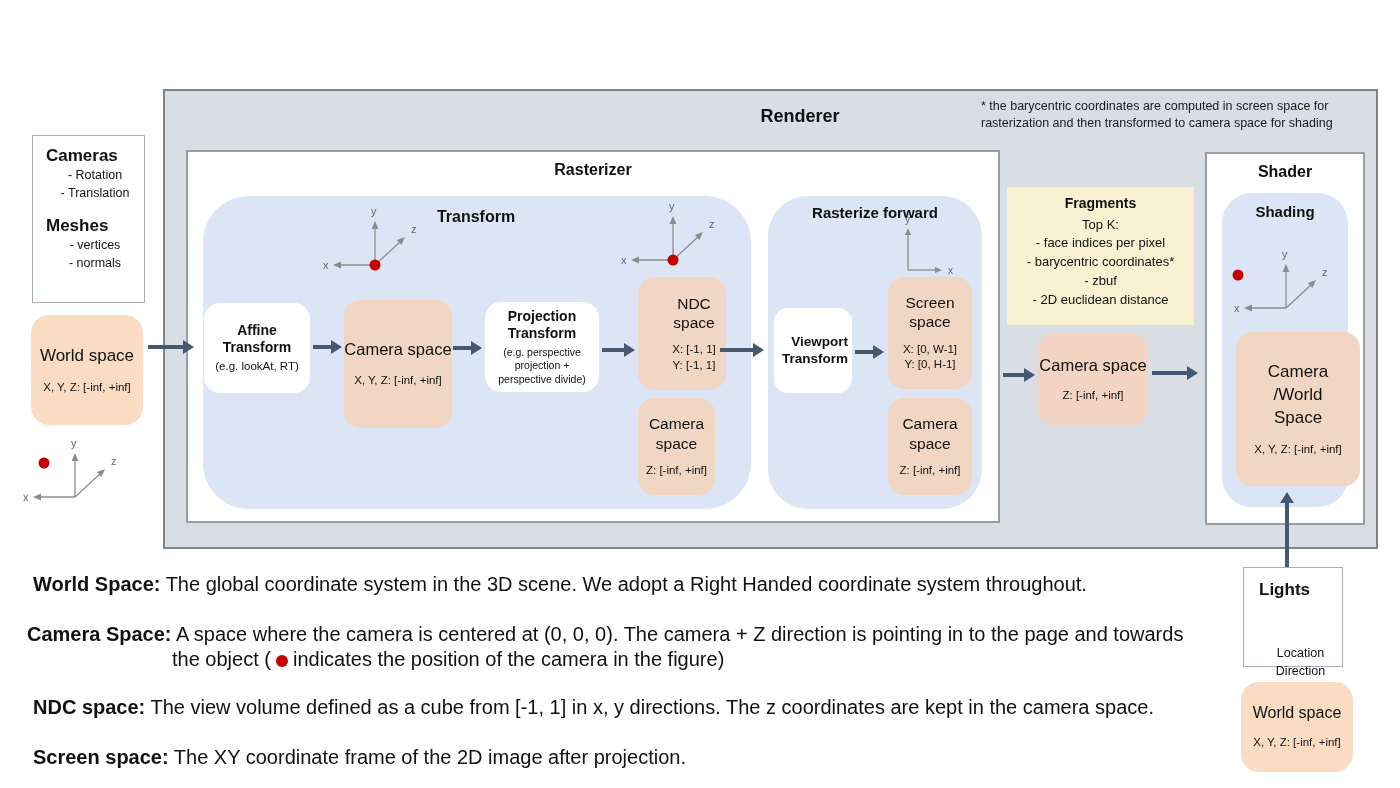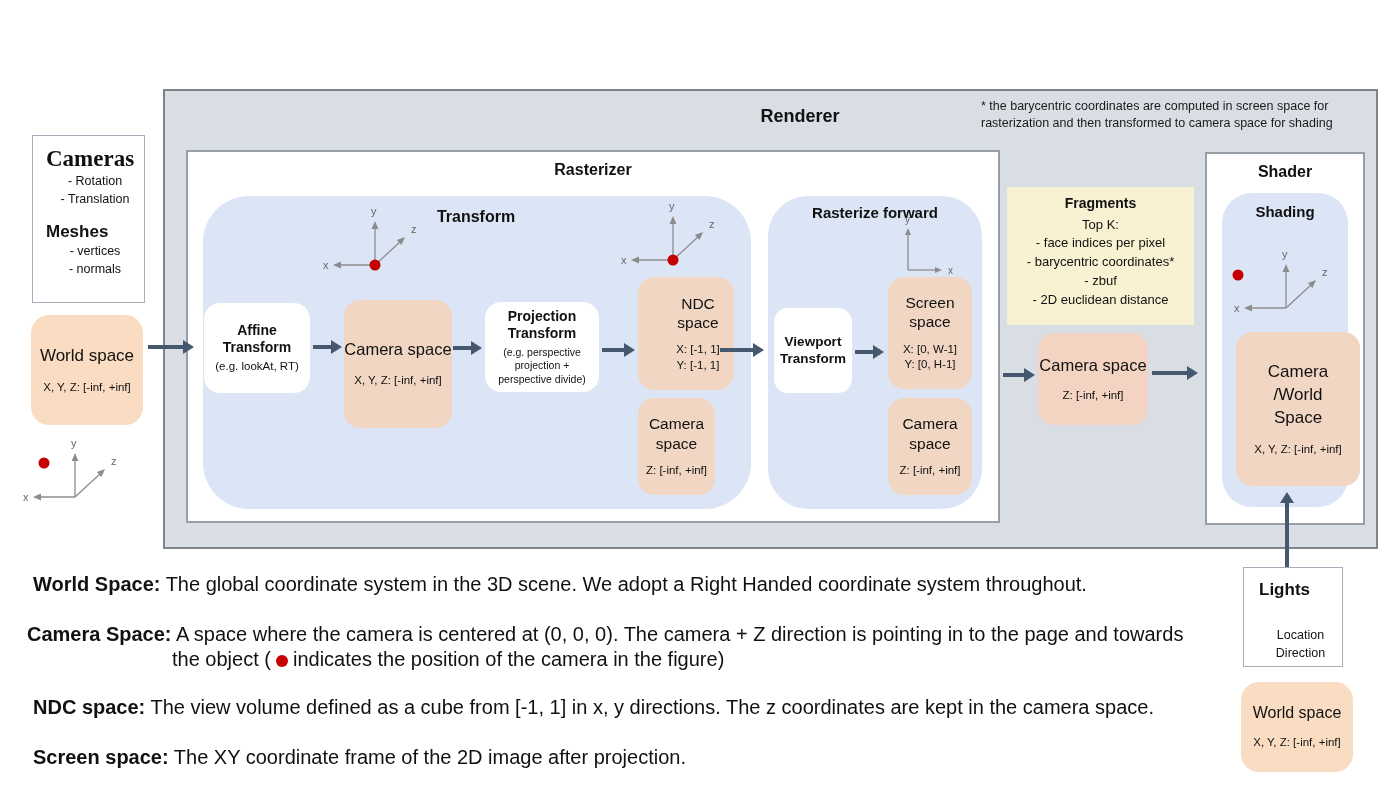--- a/index.html
+++ b/index.html
@@ -57,21 +57,21 @@
     display:inline-block; width:12px; height:12px; border-radius:50%;
     background:#c40000; vertical-align:-1px; margin:0 5px;
   }
 </style>
 </head>
 <body>
 
 <div class="stage">
 
   <div class="abs panel-white" style="left:32px; top:135px; width:113px; height:168px; padding:10px 0 0 13px;">
-    <div class="t-sec" style="font-size:23px;font-family:Liberation Serif, serif;">Cameras</div>
+    <div class="t-sec" style="font-size:17px;">Cameras</div>
     <div class="t-list">- Rotation</div>
     <div class="t-list">- Translation</div>
     <div class="t-sec" style="font-size:17px; margin-top:14px;">Meshes</div>
     <div class="t-list">- vertices</div>
     <div class="t-list">- normals</div>
   </div>
 
   <div class="abs peach ccol" style="left:31px; top:315px; width:112px; height:110px; gap:13px;">
     <div class="t-space">World space</div>
     <div class="t-range">X, Y, Z: [-inf, +inf]</div>
@@ -152,21 +152,21 @@
     <line class="axis-line" x1="56" y1="62" x2="82" y2="38"></line>
     <g transform="translate(86,34) rotate(-43)">
         <polygon class="axis-head" points="0,0 -8,-3.4 -8,3.4"></polygon>
       </g>
     <text class="axis-lab" x="4" y="66">x</text>
     <text class="axis-lab" x="52" y="12">y</text>
     <text class="axis-lab" x="92" y="30">z</text>
     <circle class="red-dot" cx="56" cy="62" r="5.5"></circle>
   </svg>
 
-  <div class="abs peach-soft ccol" style="left:638px; top:277px; width:96px; height:113px; gap:10px;padding-left:24px;">
+  <div class="abs peach-soft ccol" style="left:638px; top:277px; width:88px; height:113px; gap:10px;padding-left:24px;">
     <div class="t-space-sm">NDC space</div>
     <div>
       <div class="t-range">X: [-1, 1]</div>
       <div class="t-range">Y: [-1, 1]</div>
     </div>
   </div>
 
   <div class="abs peach-soft ccol" style="left:638px; top:398px; width:77px; height:97px; gap:10px;">
     <div class="t-space-sm">Camera space</div>
     <div class="t-range" style="white-space:nowrap;">Z: [-inf, +inf]</div>
@@ -182,21 +182,21 @@
       </g>
     <line class="axis-line" x1="16" y1="56" x2="44" y2="56"></line>
     <g transform="translate(50,56)">
         <polygon class="axis-head" points="0,0 -7,-3 -7,3"></polygon>
       </g>
     <text class="axis-lab" style="font-size:10px;" x="13" y="9">y</text>
     <text class="axis-lab" style="font-size:10px;" x="56" y="60">x</text>
   </svg>
 
   <div class="abs round-white ccol" style="left:774px; top:308px; width:78px; height:85px; padding:4px; border-radius:14px;">
-    <div class="t-node" style="font-size:13.5px;">Viewport Transform</div>
+    <div class="t-node" style="font-size:13.5px;text-align:right;">Viewport Transform</div>
   </div>
 
   <div class="abs peach-soft ccol" style="left:888px; top:277px; width:84px; height:112px; gap:10px;">
     <div class="t-space-sm">Screen space</div>
     <div>
       <div class="t-range">X: [0, W-1]</div>
       <div class="t-range">Y: [0, H-1]</div>
     </div>
   </div>
 
@@ -248,21 +248,21 @@
     <div class="t-space" style="line-height:1.35;">
       <div>Camera</div>
       <div>/World</div>
       <div>Space</div>
     </div>
     <div class="t-range" style="white-space:nowrap;">X, Y, Z: [-inf, +inf]</div>
   </div>
 
   <div class="abs panel-white" style="left:1243px; top:567px; width:100px; height:100px; padding:12px 0 0 15px;">
     <div class="t-sec" style="font-size:17px;">Lights</div>
-    <div class="t-list" style="margin-top:26px;">Location</div>
+    <div class="t-list" style="margin-top:44px;">Location</div>
     <div class="t-list">Direction</div>
   </div>
 
   <div class="abs peach ccol" style="left:1241px; top:682px; width:112px; height:90px; gap:11px;">
     <div class="t-space" style="font-size:16px; white-space:nowrap;">World space</div>
     <div class="t-range" style="white-space:nowrap;">X, Y, Z: [-inf, +inf]</div>
   </div>
 
   <div class="arrow-h" style="left:148px; top:345px; width:36px;"></div>
   <div class="arrow-h" style="left:313px; top:345px; width:19px;"></div>

